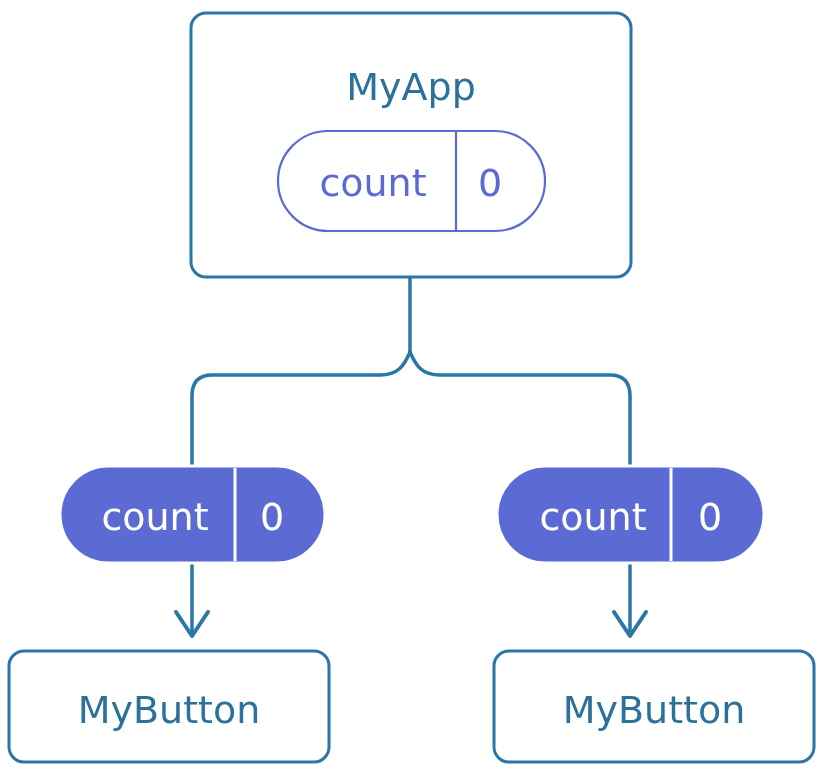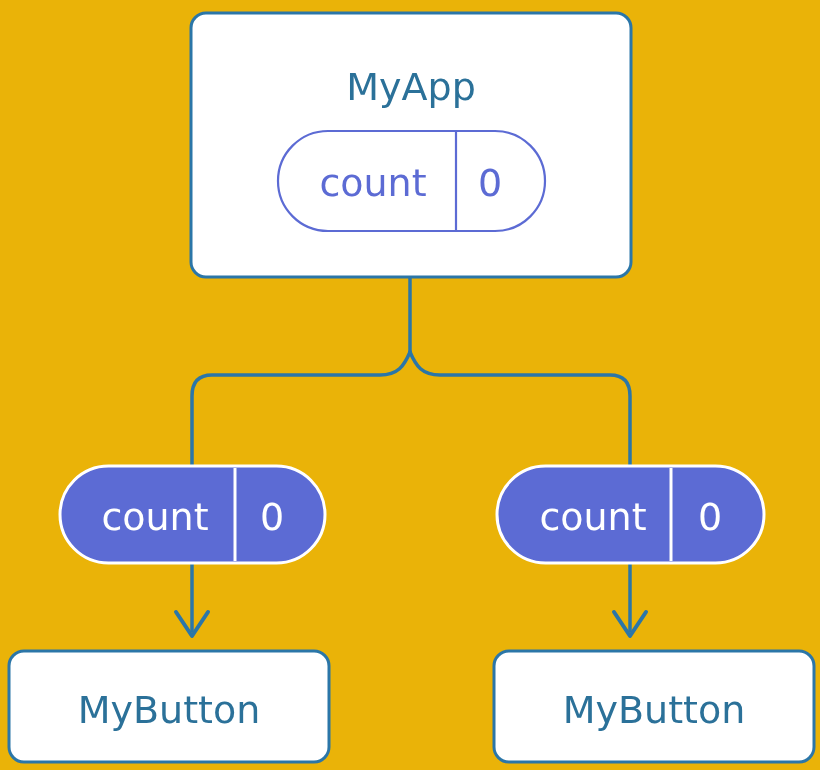--- a/index.html
+++ b/index.html
@@ -10,21 +10,21 @@
   body {
     width: 820px;
     height: 770px;
     overflow: hidden;
     font-family: "DejaVu Sans", sans-serif;
   }
   #diagram-root {
     position: relative;
     width: 820px;
     height: 770px;
-    background: #eab308;
+    background: #ffffff;
   }
   svg#diagram-svg {
     position: absolute;
     left: 0;
     top: 0;
     width: 820px;
     height: 770px;
     display: block;
   }
   .node-label {

